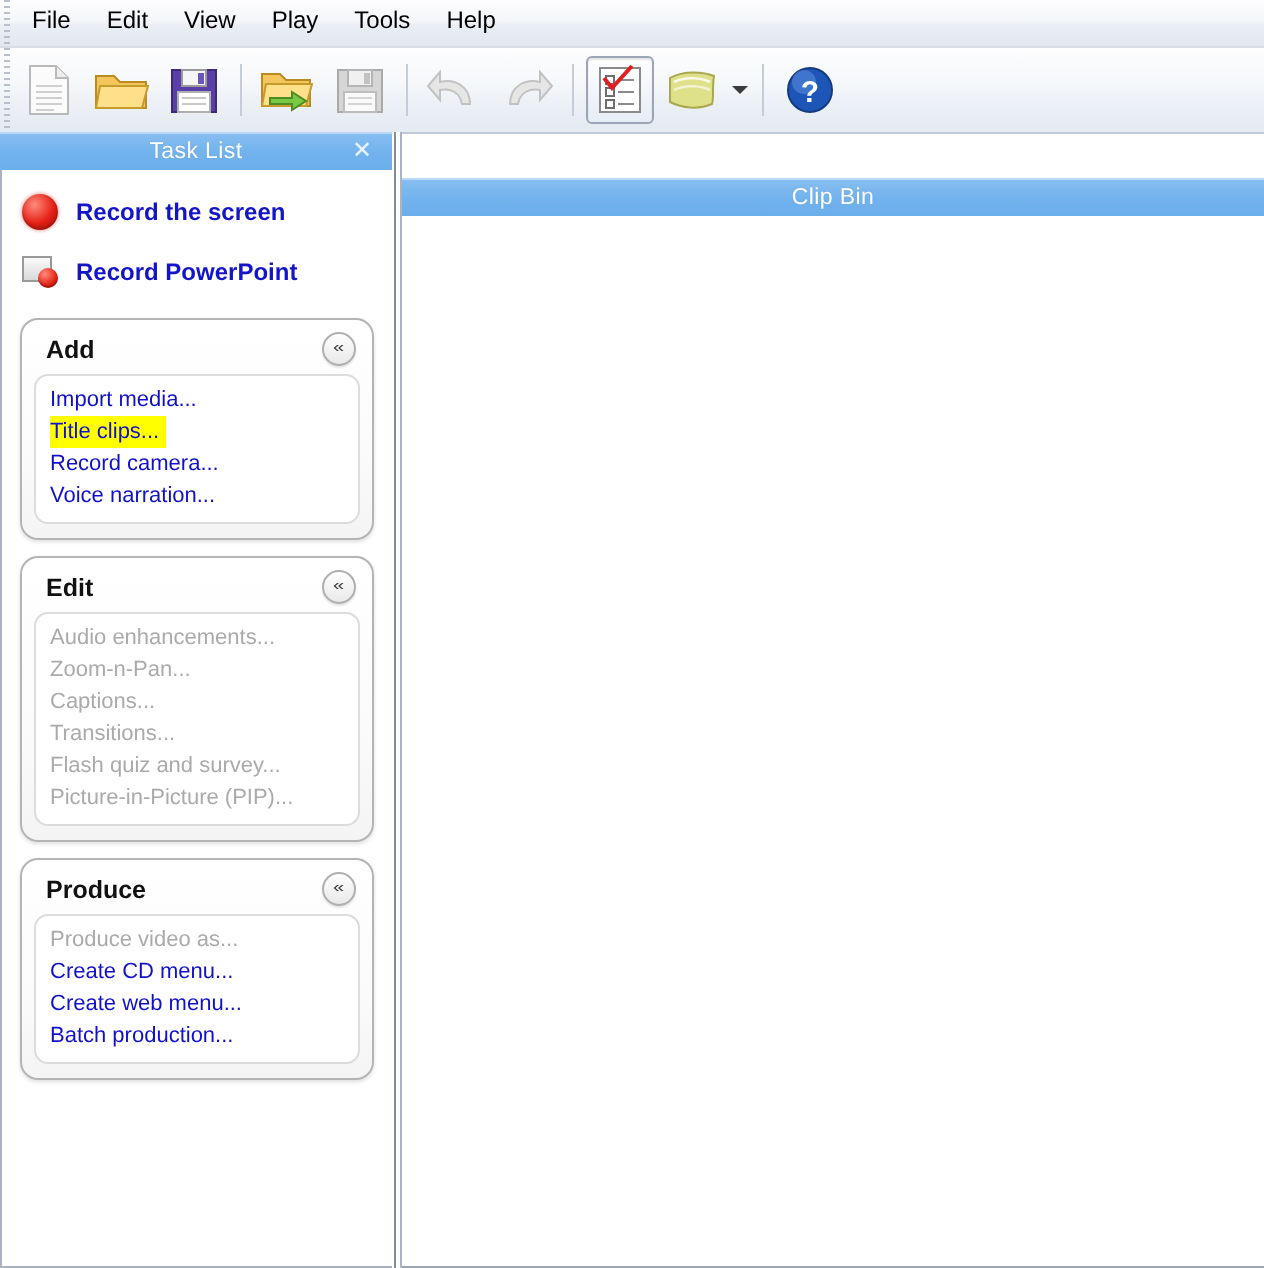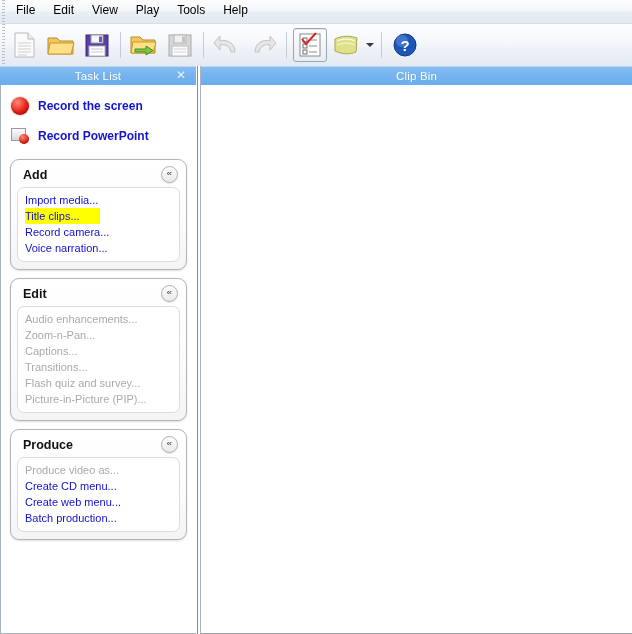--- a/index.html
+++ b/index.html
@@ -113,20 +113,21 @@
     border-left: 1px solid #7f8c99;
     border-right: 1px solid #aab4c0;
     box-sizing: border-box;
   }
   .right-pane {
     flex: 1;
     display: flex;
     flex-direction: column;
     background: #ffffff;
     border-bottom: 1px solid #9aa6b3;
+    margin-top: 23px;
   }
 
   
   .pane-header {
     height: 18px;
     background: linear-gradient(to bottom, #86bdf0 0%, #73b3ee 50%, #6aaeec 100%);
     color: #ffffff;
     font-size: 11.5px;
     display: flex;
     align-items: center;
@@ -267,21 +268,21 @@
     color: #1111cc;
     cursor: default;
     white-space: nowrap;
   }
   .task-link.disabled {
     color: #aaaaaa;
   }
   .task-link.highlight {
     background: #ffff00;
     display: inline-block;
-    padding-right: 20px;
+    padding-right: 3px;
     margin-left: 7px;
     padding-left: 0;
   }
   .hl-row { padding-left: 0; }
 </style>
 </head>
 <body>
 
 <div class="menubar">
   <div class="grip"></div>

